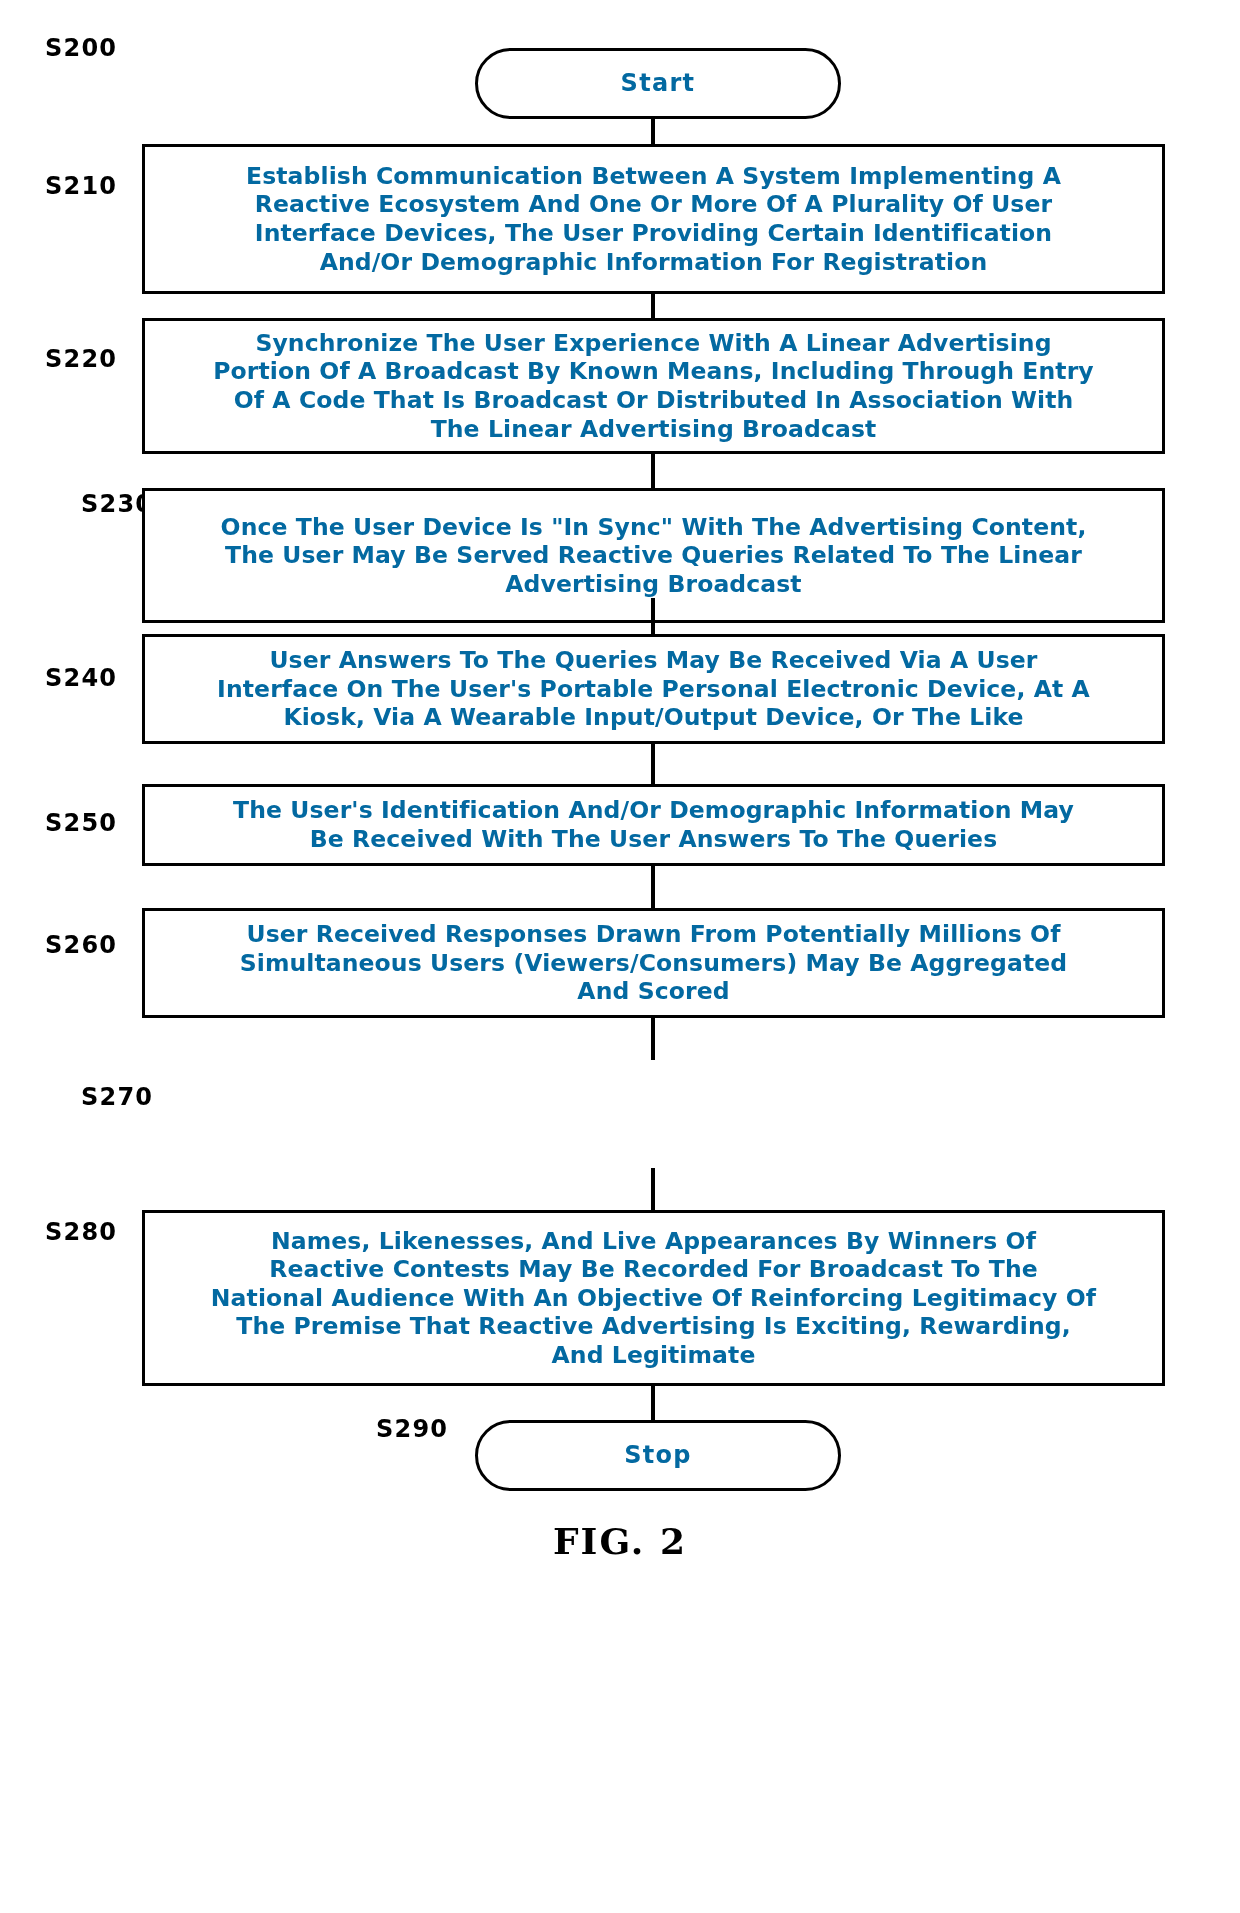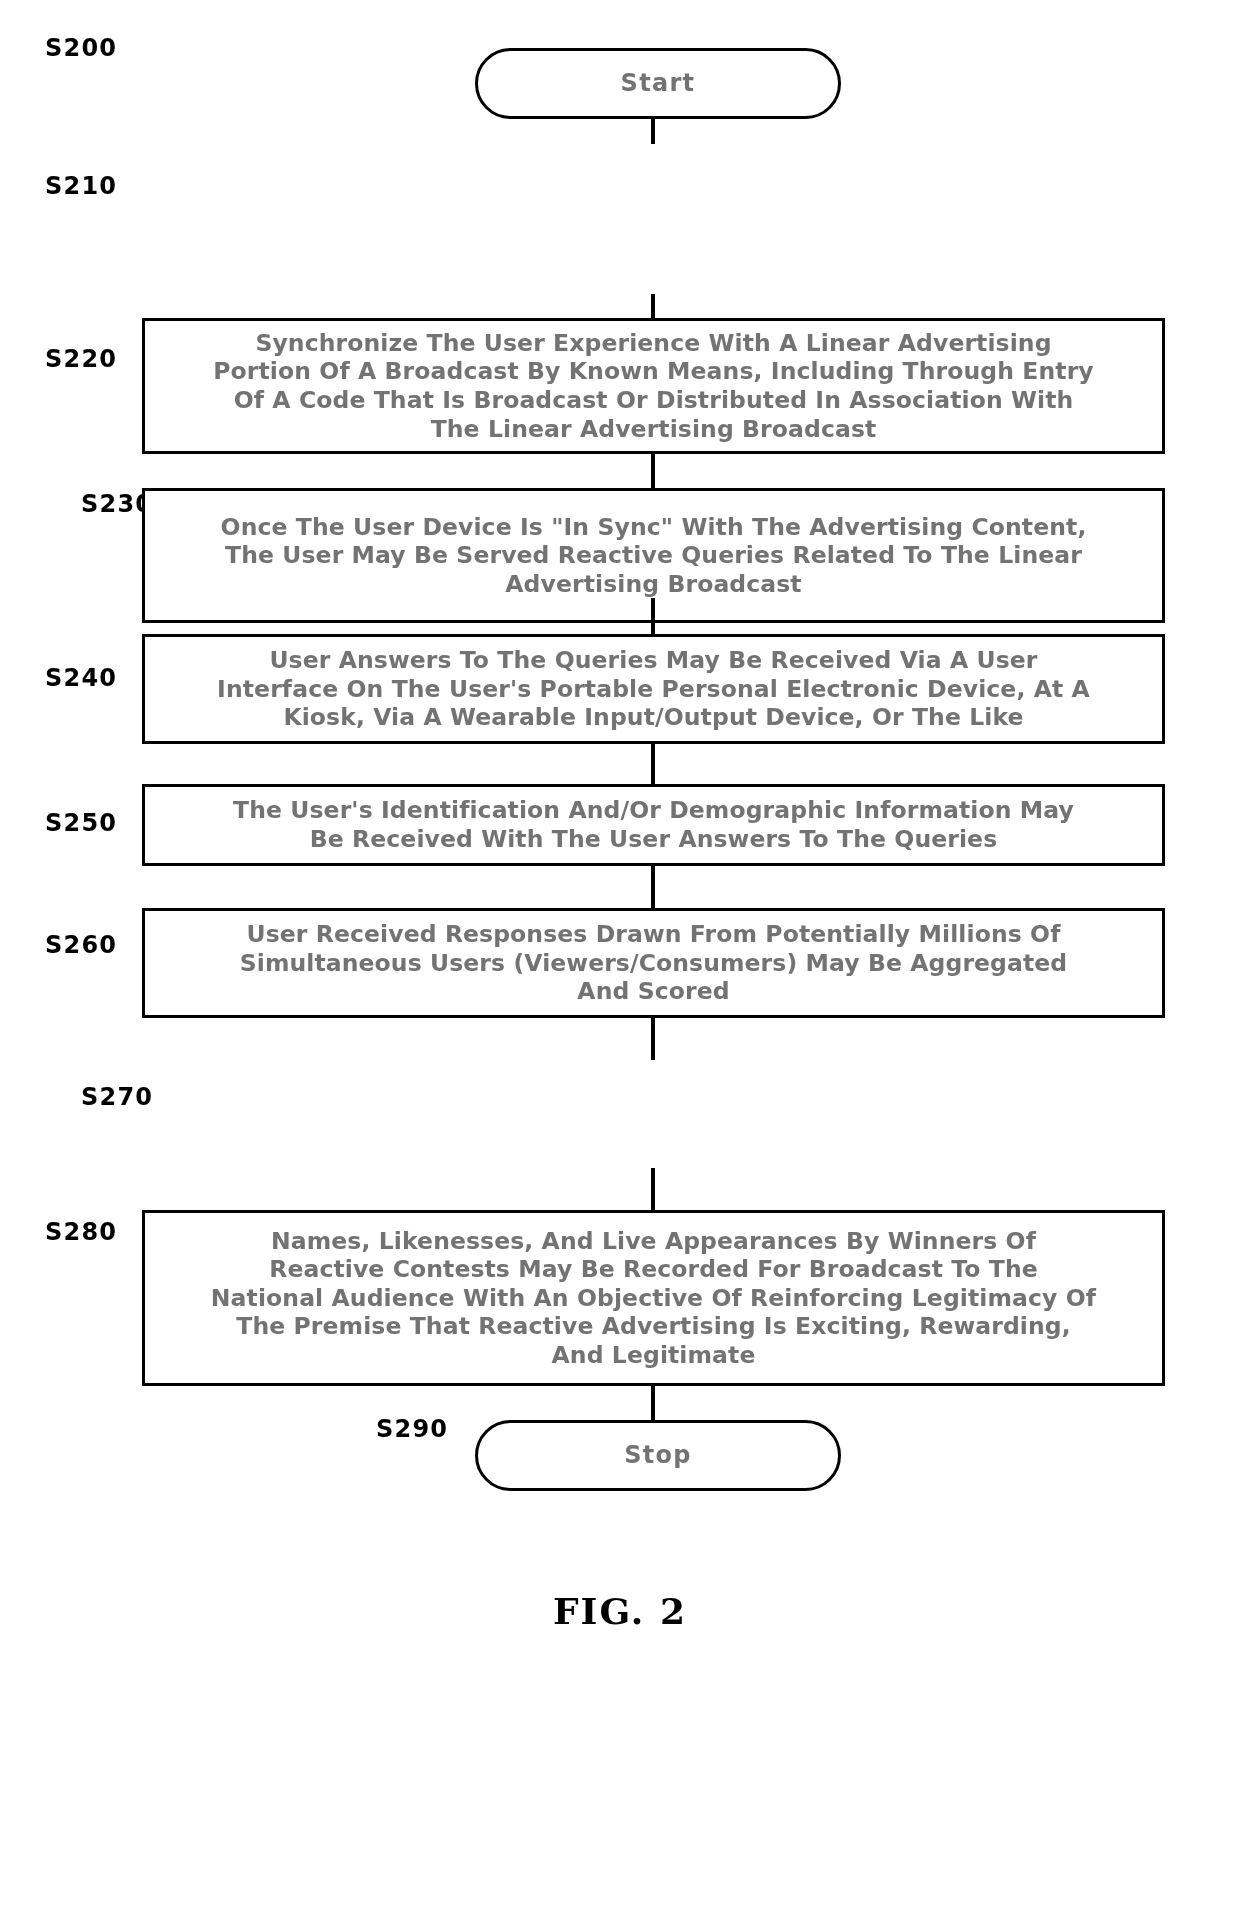--- a/index.html
+++ b/index.html
@@ -32,21 +32,21 @@
   }
   .node .node-text {
     display: block;
     width: 100%;
     padding: 0 13px;
     font-family: "DejaVu Sans", sans-serif;
     font-weight: bold;
     font-size: 23.5px;
     line-height: 1.215;
     letter-spacing: 0.1px;
-    color: #737373;
+    color: #0369a1;
     white-space: pre-line;
   }
 
   
   .terminator {
     border-radius: 40px;
   }
   .terminator .node-text {
     font-size: 24px;
     letter-spacing: 1.3px;
@@ -96,20 +96,26 @@
 <div id="figure">
 
   <div class="step-label" style="left:45px; top:34px;">S200</div>
   <div class="node terminator" style="left:475px; top:48px; width:366px; height:71px;">
     <span class="node-text">Start</span>
   </div>
 
   <div class="connector" style="top:118px; height:26px;"></div>
 
   <div class="step-label" style="left:45px; top:172px;">S210</div>
+  <div class="node process" style="top:144px; height:150px;">
+    <span class="node-text">Establish Communication Between A System Implementing A
+Reactive Ecosystem And One Or More Of A Plurality Of User
+Interface Devices, The User Providing Certain Identification
+And/Or Demographic Information For Registration</span>
+  </div>
 
   <div class="connector" style="top:294px; height:28px;"></div>
 
   <div class="step-label" style="left:45px; top:345px;">S220</div>
   <div class="node process" style="top:318px; height:136px;">
     <span class="node-text">Synchronize The User Experience With A Linear Advertising
 Portion Of A Broadcast By Known Means, Including Through Entry
 Of A Code That Is Broadcast Or Distributed In Association With
 The Linear Advertising Broadcast</span>
   </div>
@@ -164,15 +170,15 @@
 And Legitimate</span>
   </div>
 
   <div class="connector" style="top:1386px; height:34px;"></div>
 
   <div class="step-label" style="left:376px; top:1415px;">S290</div>
   <div class="node terminator" style="left:475px; top:1420px; width:366px; height:71px;">
     <span class="node-text">Stop</span>
   </div>
 
-  <div id="fig-caption" style="top:1590px;">FIG. 2</div>
+  <div id="fig-caption" style="top:1520px;">FIG. 2</div>
 
 </div>
 
 </body></html>

